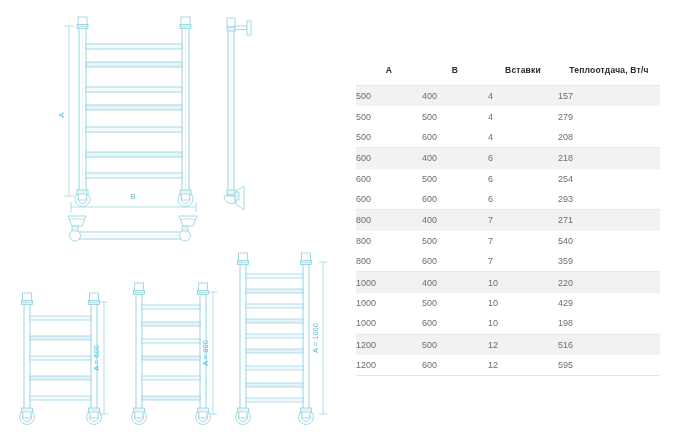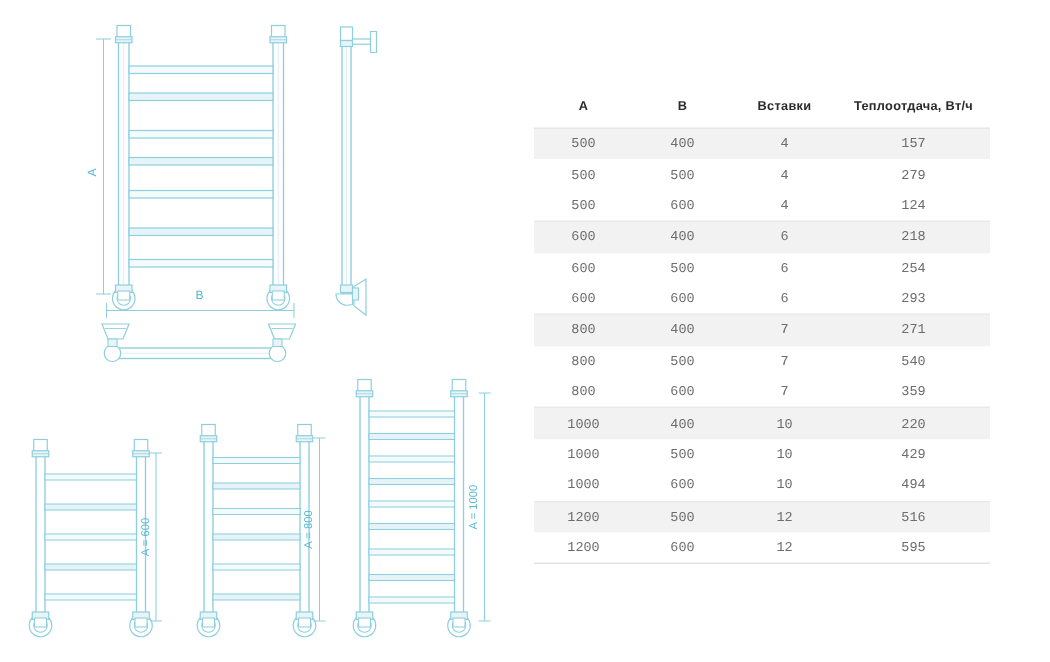--- a/index.html
+++ b/index.html
@@ -25,23 +25,22 @@
   }
   table.spec-table th{
     font-size:8.5px;font-weight:bold;color:#2b2b2b;
     padding:9px 0 10px 0;text-align:center;
     letter-spacing:.2px;
     border-bottom:1px solid #e6e6e6;
     background:#ffffff;
   }
   table.spec-table td{
     font-size:9px;color:#6d6d6d;
-    padding:5.2px 0;text-align:center;
+    padding:5.2px 0;
     background:#ffffff;
-    font-family:Liberation Mono, monospace;
   }
   table.spec-table tr.shaded td{background:#f2f2f2;}
   table.spec-table tr.ruled td{border-bottom:1px solid #e9e9e9;}
   table.spec-table tr:last-child td{border-bottom:1px solid #e3e3e3;}
   col.c-a{width:66px;}
   col.c-b{width:66px;}
   col.c-ins{width:70px;}
   col.c-heat{width:102px;}
 </style>
 </head>
@@ -221,21 +220,21 @@
           <tr>
             <td>500</td>
             <td>500</td>
             <td>4</td>
             <td>279</td>
           </tr>
           <tr class="ruled">
             <td>500</td>
             <td>600</td>
             <td>4</td>
-            <td>124</td>
+            <td>208</td>
           </tr>
           <tr class="shaded">
             <td>600</td>
             <td>400</td>
             <td>6</td>
             <td>218</td>
           </tr>
           <tr>
             <td>600</td>
             <td>500</td>
@@ -275,21 +274,21 @@
           <tr>
             <td>1000</td>
             <td>500</td>
             <td>10</td>
             <td>429</td>
           </tr>
           <tr class="ruled">
             <td>1000</td>
             <td>600</td>
             <td>10</td>
-            <td>494</td>
+            <td>198</td>
           </tr>
           <tr class="shaded">
             <td>1200</td>
             <td>500</td>
             <td>12</td>
             <td>516</td>
           </tr>
           <tr>
             <td>1200</td>
             <td>600</td>

